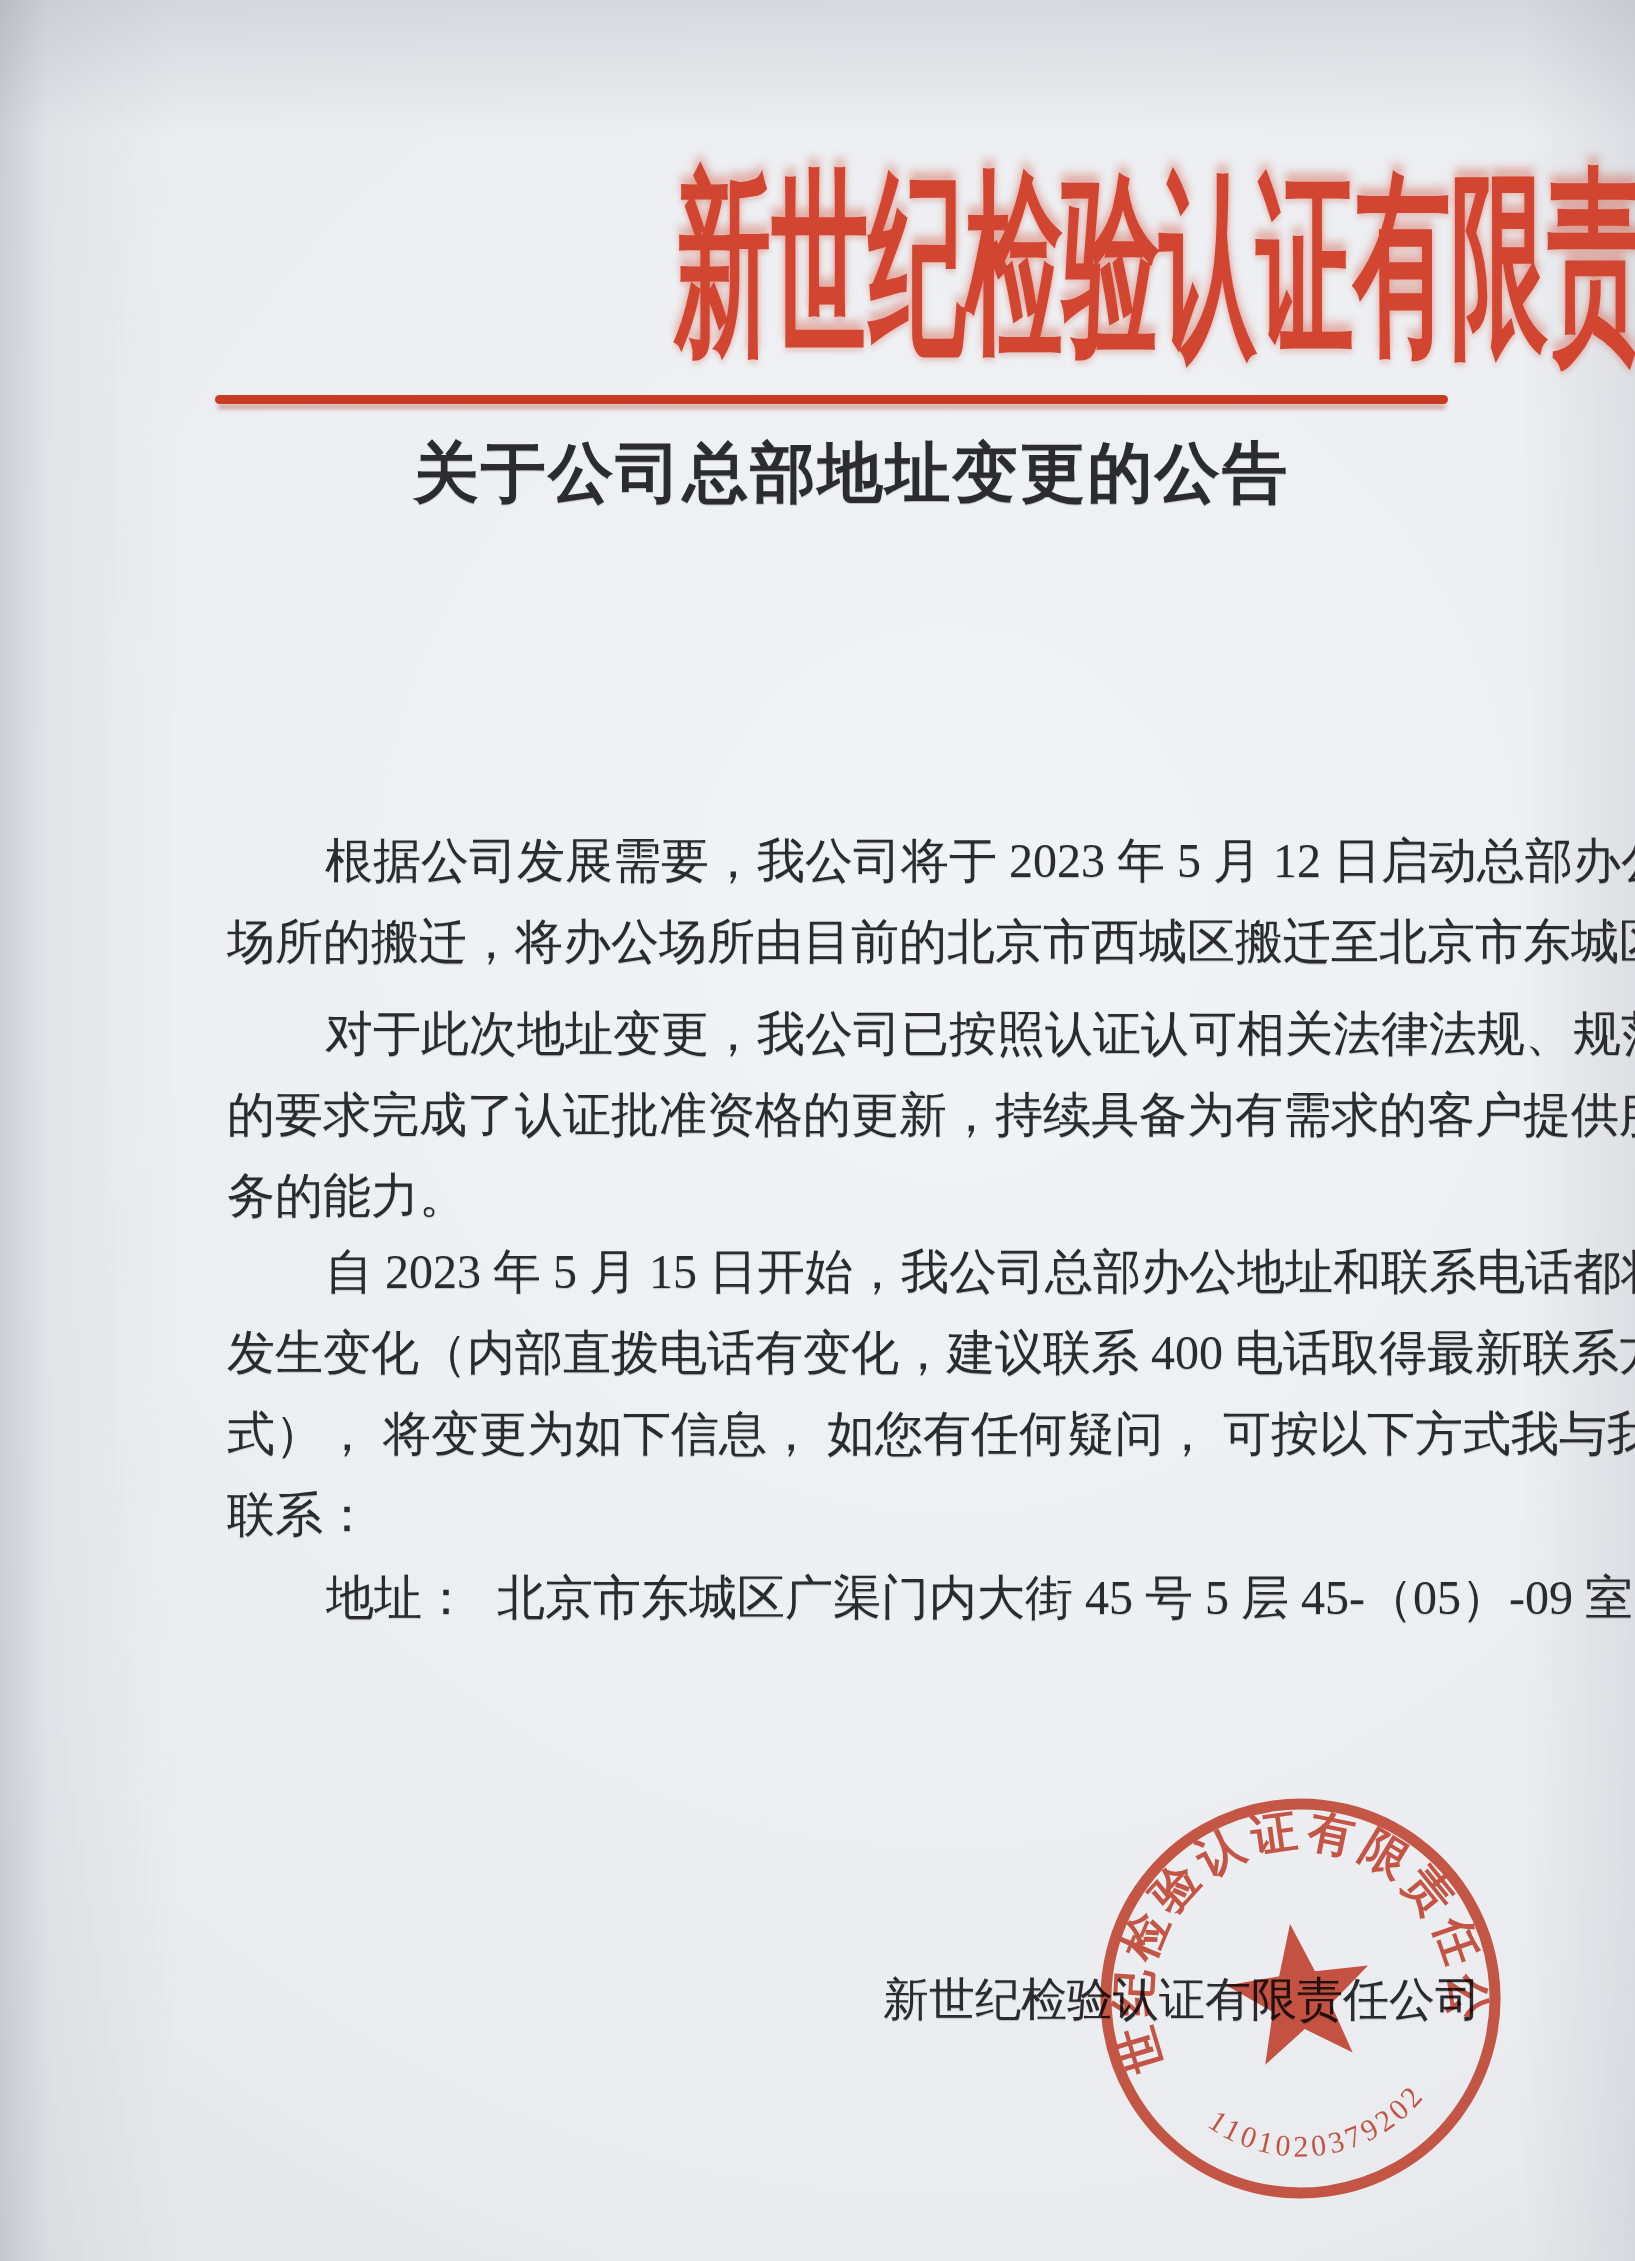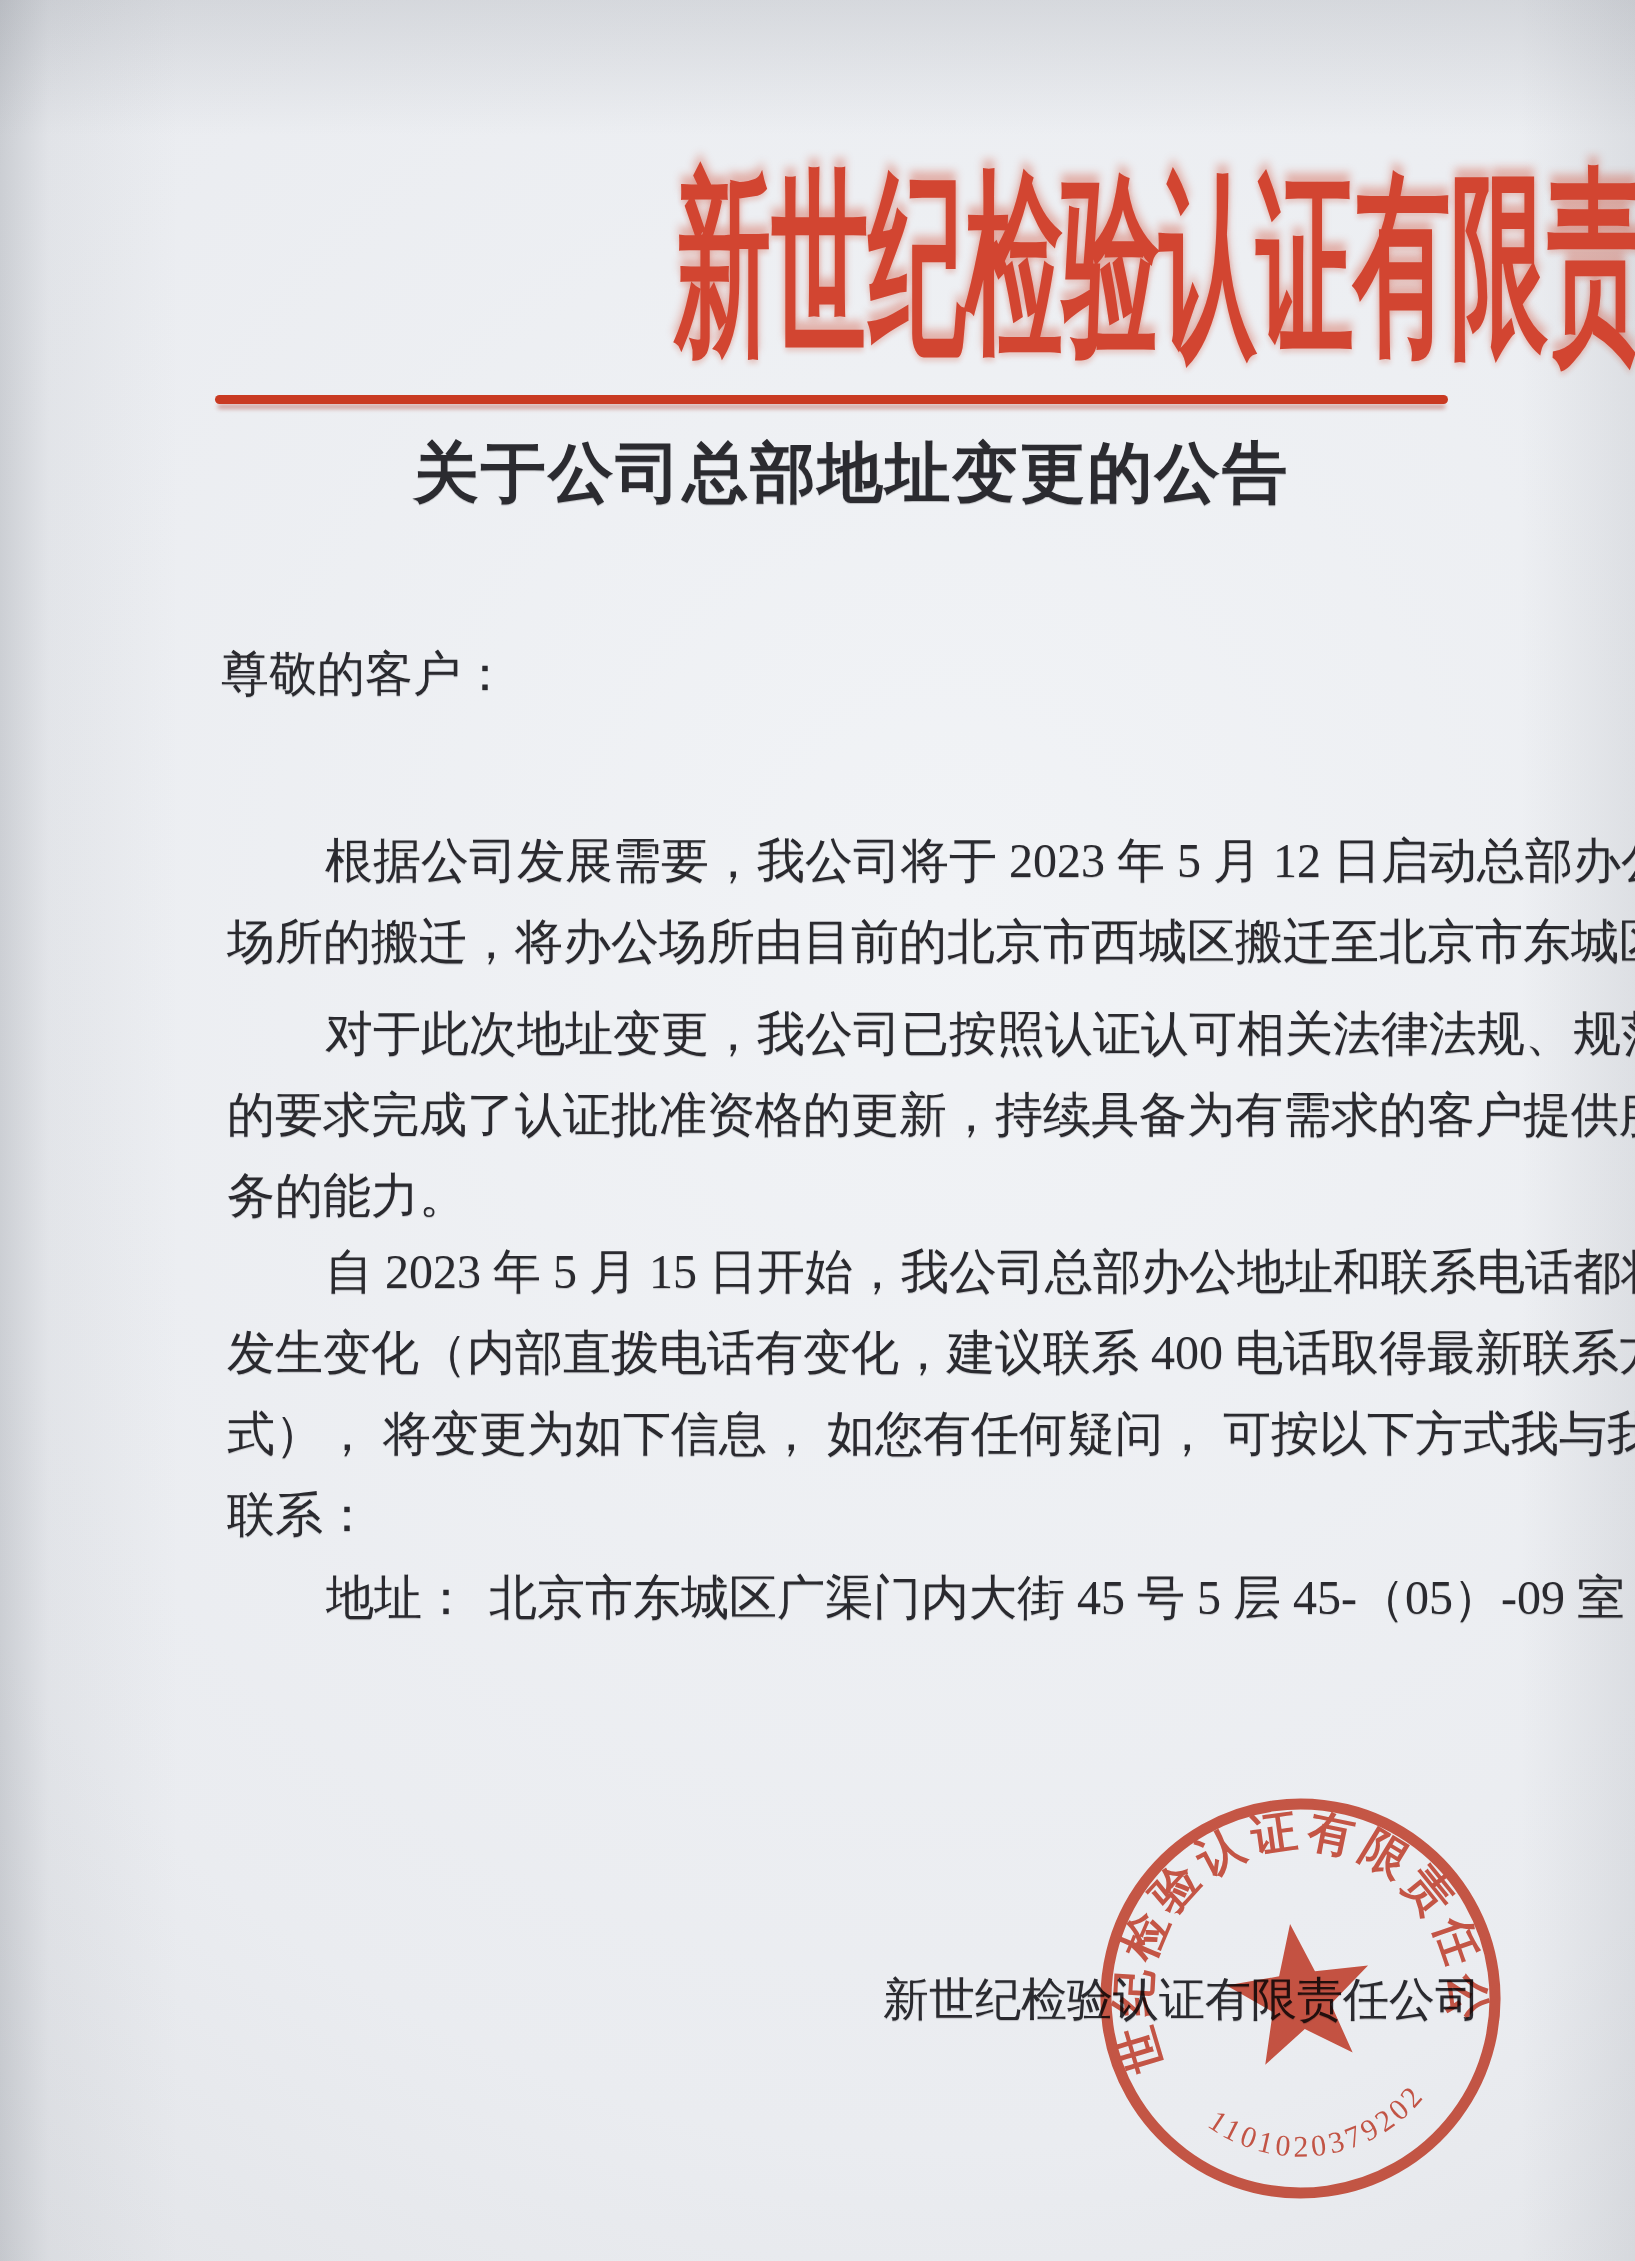--- a/index.html
+++ b/index.html
@@ -82,21 +82,21 @@
   .contact {
     position: absolute;
     left: 326px;
     top: 1554px;
     font-size: 48px;
     line-height: 87px;
     color: #2a2a2f;
     white-space: nowrap;
     text-shadow: 0 0.8px 0.8px rgba(42,42,47,.22);
   }
-  .contact .lbl { margin-right: 19px; }
+  .contact .lbl { margin-right: 27px; }
   
   .sig-company {
     position: absolute;
     right: 154px;
     top: 1972px;
     font-size: 46px;
     line-height: 55px;
     color: #2a2a2f;
     white-space: nowrap;
     z-index: 2;
@@ -135,21 +135,20 @@
 <div class="page">
 
   <div class="letterhead">
     <span class="stretch">新世纪检验认证有限责任公司</span>
   </div>
 
   <div class="red-rule"></div>
 
   <div class="doc-title">关于公司总部地址变更的公告</div>
 
-  <div class="para greeting">尊敬的客户：</div>
 
   <div class="para p1">
     <div class="indent">根据公司发展需要，我公司将于 2023 年 5 月 12 日启动总部办公</div>
     <div>场所的搬迁，将办公场所由目前的北京市西城区搬迁至北京市东城区。</div>
   </div>
 
   <div class="para p2">
     <div class="indent">对于此次地址变更，我公司已按照认证认可相关法律法规、规范</div>
     <div>的要求完成了认证批准资格的更新，持续具备为有需求的客户提供服</div>
     <div>务的能力。</div>

